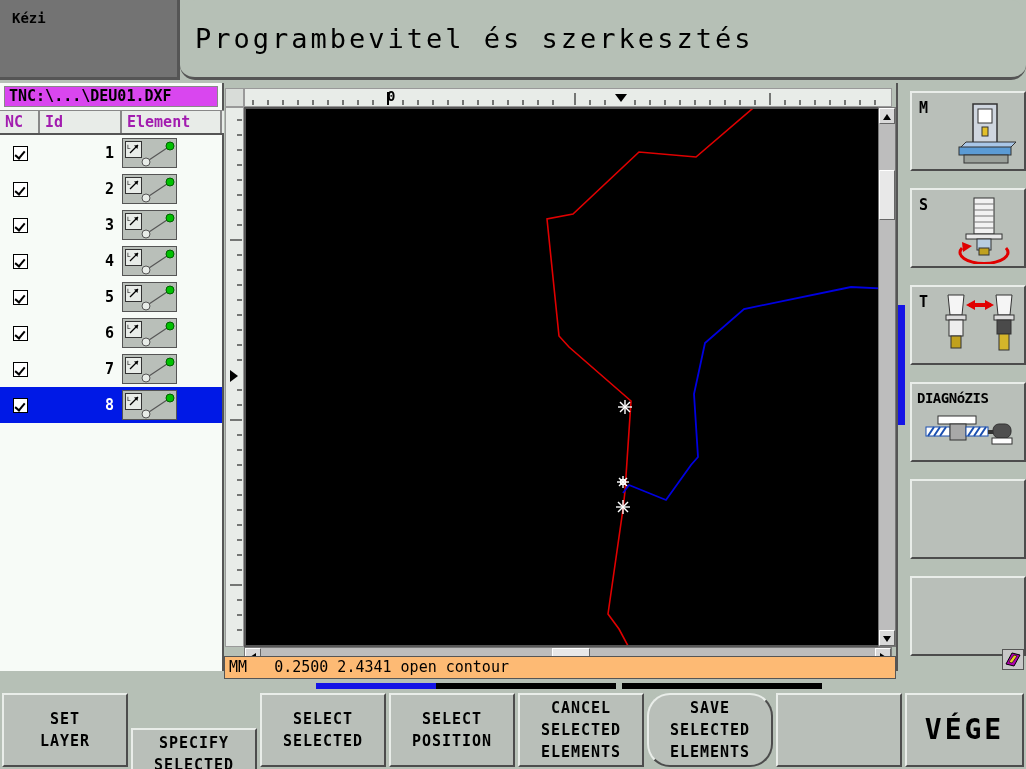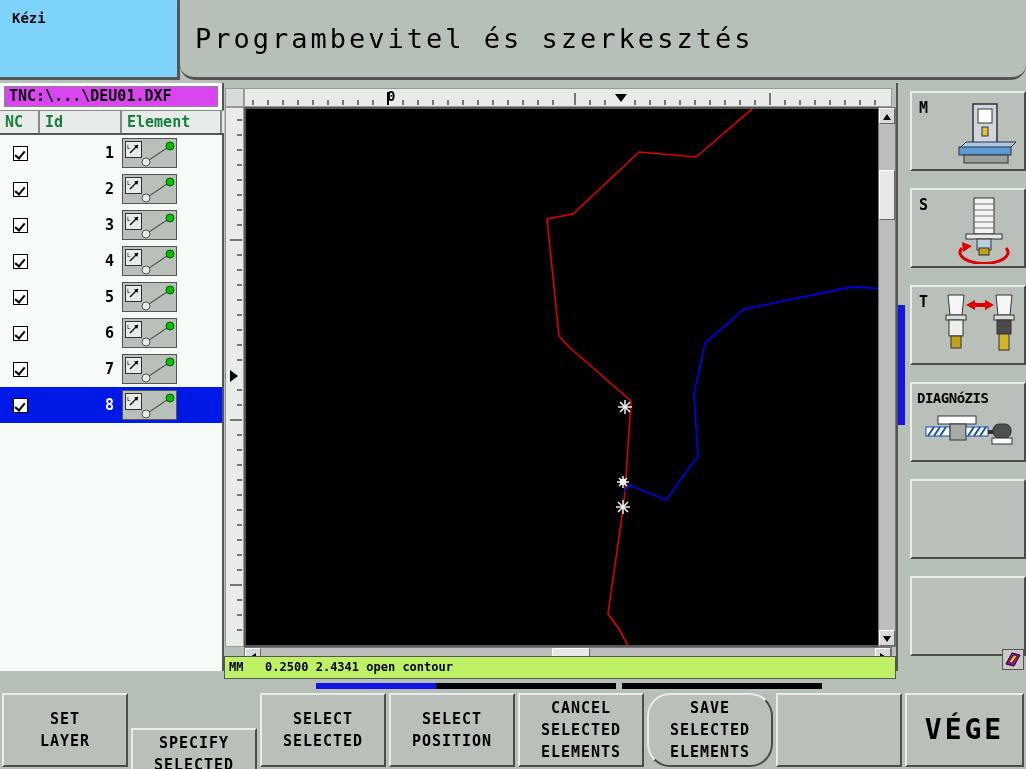--- a/index.html
+++ b/index.html
@@ -7,21 +7,21 @@
     width: 1026px; height: 769px;
     background: #b6c0b6;
     font-family: "DejaVu Sans Mono", monospace;
     overflow: hidden;
   }
   #root { position: relative; width: 1026px; height: 769px; }
 
   
   #mode-box {
     position: absolute; left: 0; top: 0; width: 180px; height: 80px;
-    background: #7dd3fc;
+    background: #737373;
     border-right: 3px solid #555; border-bottom: 3px solid #555;
     padding: 8px 0 0 12px;
     font-size: 14px; line-height: 20px; color: #000; font-weight: bold;
   }
   #title-bar {
     position: absolute; left: 180px; top: 0; width: 846px; height: 80px;
     background: #b6c0b6;
     border-bottom: 3px solid #555;
     display: flex; align-items: center; border-radius: 15px;
   }
@@ -42,21 +42,21 @@
     font-size: 15px; line-height: 19px; color: #000; padding-left: 4px;
     white-space: nowrap; overflow: hidden; font-weight: bold;
   }
   #table-head {
     position: absolute; left: 0; top: 27px; width: 224px; height: 25px;
     background: #e8ece8;
     border-top: 1px solid #888; border-bottom: 2px solid #555;
     display: flex;
   }
   #table-head .th {
-    font-size: 15px; line-height: 23px; color: #15803d; font-weight: bold;
+    font-size: 15px; line-height: 23px; color: #a21caf; font-weight: bold;
     padding-left: 5px; border-right: 2px solid #888; height: 100%;
   }
   .th.c-nc { width: 40px; }
   .th.c-id { width: 82px; }
   .th.c-el { width: 100px; border-right: none; }
 
   #table-body { position: absolute; left: 0; top: 52px; width: 222px; height: 380px; }
   .row { display: flex; align-items: center; height: 36px; width: 222px; }
   .row.selected { background: #0019e6; }
   .cell-nc { width: 40px; display: flex; justify-content: center; align-items: center; }
@@ -111,22 +111,22 @@
   }
   .sb-btn { position: absolute; width: 16px; height: 16px; background: #d9d9d9;
             border-top:1px solid #fff; border-left:1px solid #fff;
             border-right:1px solid #666; border-bottom:1px solid #666; }
   .sb-thumb { position: absolute; background: #e8e8e8;
             border-top:1px solid #fff; border-left:1px solid #fff;
             border-right:1px solid #666; border-bottom:1px solid #666; }
 
   #status-bar {
     position: absolute; left: 224px; top: 656px; width: 672px; height: 23px;
-    background: #bef264; border: 1px solid #555;
-    font-size: 12px; line-height: 21px; color: #000; font-weight: bold;
+    background: #fdba74; border: 1px solid #555;
+    font-size: 15px; line-height: 21px; color: #000; font-weight: normal;
     padding-left: 4px; white-space: pre; overflow: hidden;
   }
 
   
   #right-panel {
     position: absolute; left: 896px; top: 83px; width: 130px; height: 588px;
     background: #b6c0b6; border-left: 2px solid #555;
   }
   #vscroll-mark {
     position: absolute; left: 0px; top: 222px; width: 7px; height: 120px;

